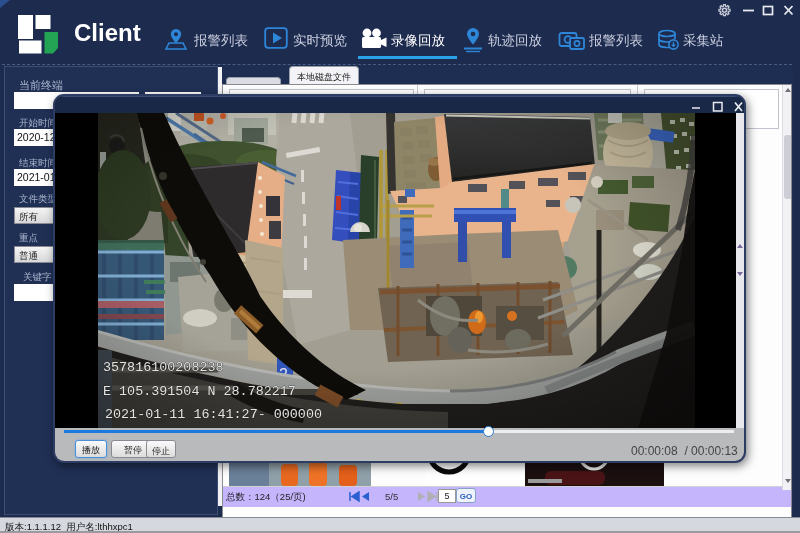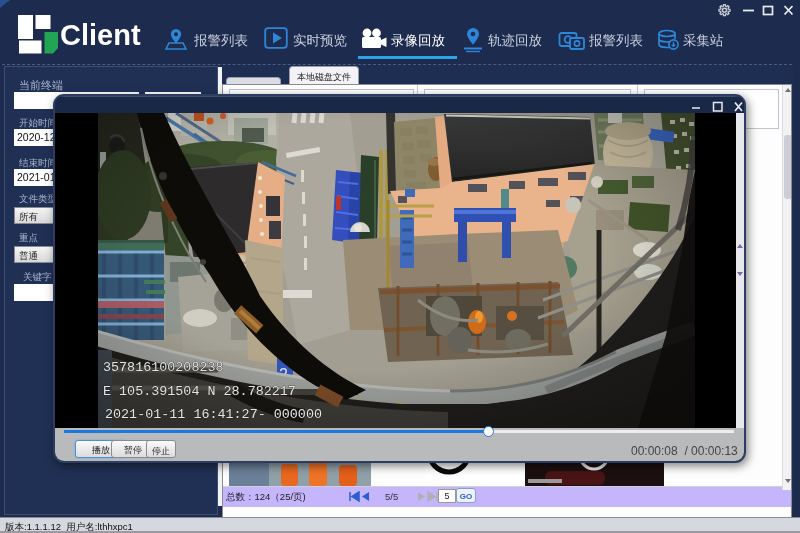--- a/index.html
+++ b/index.html
@@ -13,21 +13,21 @@
 
   <div class="abs" id="topbar" style="left:0;top:0;width:800px;height:65px;background:#1d2b4e;">
 
     <svg class="abs" style="left:0;top:0" width="120" height="65" viewBox="0 0 120 65">
       <path d="M0,0 L10,0 L0,8 Z" fill="#2a4f8f"></path>
       <rect x="18" y="15" width="15" height="24" fill="#fff"></rect>
       <rect x="35.5" y="15" width="15" height="14" fill="#fff"></rect>
       <path d="M44.5,32 h13.5 v16 l-5,5.5 h-8.5 Z" fill="#23a455"></path>
       <rect x="19" y="40.5" width="22.5" height="13" fill="#fff"></rect>
     </svg>
-    <div class="abs" style="left:60px;top:19px;font-size:29px;font-weight:bold;color:#fff;">Client</div>
+    <div class="abs" style="left:74px;top:19px;font-size:24px;font-weight:bold;color:#fff;">Client</div>
 
     <div class="abs" style="left:194px;top:32px;font-size:13.5px;color:#c9cede;">报警列表</div>
     <div class="abs" style="left:293px;top:32px;font-size:13.5px;color:#c9cede;">实时预览</div>
     <div class="abs" style="left:391px;top:32px;font-size:13.5px;color:#ffffff;">录像回放</div>
     <div class="abs" style="left:488px;top:32px;font-size:13.5px;color:#c9cede;">轨迹回放</div>
     <div class="abs" style="left:589px;top:32px;font-size:13.5px;color:#c9cede;">报警列表</div>
     <div class="abs" style="left:683px;top:32px;font-size:13.5px;color:#c9cede;">采集站</div>
     <div class="abs" style="left:358px;top:56px;width:99px;height:2.5px;background:#2ba3e8;"></div>
 
     <svg class="abs" style="left:163px;top:26px" width="26" height="26" viewBox="0 0 26 26">
@@ -446,21 +446,21 @@
         <path d="M4,131 l3,4 h-6 Z" fill="#7a6a9a"></path>
         <path d="M4,163 l-3,-4 h6 Z" fill="#7a6a9a"></path>
       </svg>
     </div>
 
     <div class="abs" style="left:0;top:332px;width:689px;height:33px;background:#b9babc;">
       <div class="abs" style="left:9px;top:2px;width:670px;height:3px;background:#ededf0;"></div>
       <div class="abs" style="left:9px;top:2px;width:425px;height:3px;background:#1a7ae0;"></div>
       <div class="abs" style="left:428px;top:-2px;width:11px;height:11px;border-radius:50%;background:#fff;border:1.5px solid #2a7ad0;"></div>
 
-      <div class="abs" style="left:20px;top:12px;width:52px;height:18px;background:linear-gradient(#fafafa,#dcdcdc);border:1px solid #4a90d9;border-radius:3px;box-shadow:0 0 2px #6aa8e8;font-size:9px;color:#222;text-align:center;padding-top:3px;">播放</div>
+      <div class="abs" style="left:20px;top:12px;width:32px;height:18px;background:linear-gradient(#fafafa,#dcdcdc);border:1px solid #4a90d9;border-radius:3px;box-shadow:0 0 2px #6aa8e8;font-size:9px;color:#222;text-align:center;padding-top:3px;">播放</div>
       <div class="abs" style="left:56px;top:12px;width:44px;height:18px;background:linear-gradient(#fafafa,#dcdcdc);border:1px solid #8a8a92;border-radius:3px;font-size:9px;color:#222;text-align:center;padding-top:3px;">暂停</div>
       <div class="abs" style="left:91px;top:12px;width:30px;height:18px;background:linear-gradient(#fafafa,#dcdcdc);border:1px solid #8a8a92;border-radius:3px;font-size:9px;color:#222;text-align:center;padding-top:4px;">停止</div>
 
       <div class="abs" style="left:576px;top:16px;font-size:12px;color:#444;">00:00:08&nbsp;&nbsp;/&nbsp;00:00:13</div>
     </div>
   </div>
 
 </div>
 
 </body></html>

